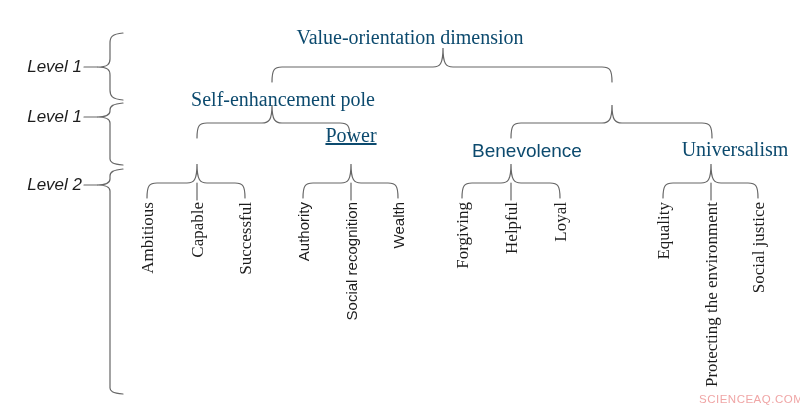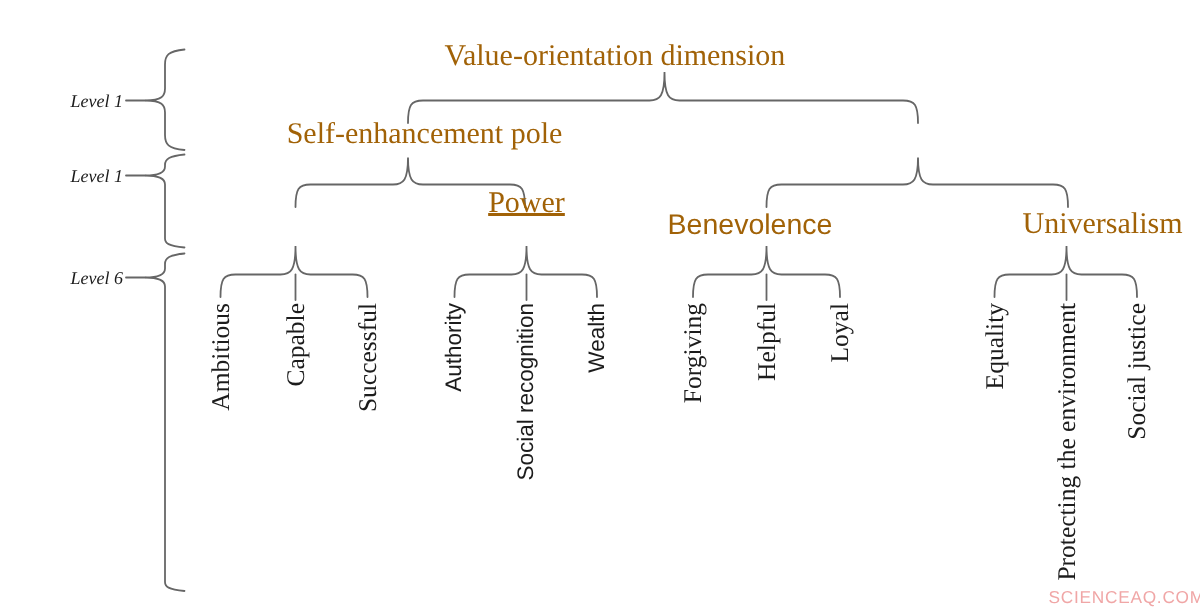--- a/index.html
+++ b/index.html
@@ -17,34 +17,34 @@
     left: 0; top: 0;
     width: 800px; height: 409px;
   }
   .node {
     position: absolute;
     transform: translateX(-50%);
     white-space: nowrap;
     font-size: 20px;
     line-height: 22px;
     font-family: "Liberation Serif", serif;
-    color: #a16207;
+    color: #0c4a6e;
   }
   .node.sans {
     font-family: "Liberation Sans", sans-serif;
     font-size: 19px;
   }
   .level {
     position: absolute;
     transform: translateX(-100%);
     white-space: nowrap;
     font-style: italic;
-    font-size: 12px;
+    font-size: 17px;
     line-height: 20px;
-    font-family: Liberation Serif, serif;
+    font-family: Liberation Sans, sans-serif;
     color: #1c1c1c;
   }
   .leaf {
     position: absolute;
     writing-mode: vertical-rl;
     transform: translateX(-50%) rotate(180deg);
     white-space: nowrap;
     font-size: 17px;
     line-height: 19px;
     font-family: "Liberation Serif", serif;
@@ -87,28 +87,28 @@
     <path d="M303,198 C303,186 305,183 313,183 L341,183 C348,183 351,180 351,164 C351,180 354,183 361,183 L388,183 C396,183 398,186 398,198"></path>
     <path d="M351,183 L351,200"></path>
     <path d="M462,198 C462,186 464,183 472,183 L501,183 C508,183 511,180 511,164 C511,180 514,183 521,183 L550,183 C558,183 560,186 560,198"></path>
     <path d="M511,183 L511,200"></path>
     <path d="M663,198 C663,186 665,183 673,183 L701,183 C708,183 711,180 711,164 C711,180 714,183 721,183 L748,183 C756,183 758,186 758,198"></path>
     <path d="M711,183 L711,200"></path>
   </svg>
 
   <div class="level" style="left:82px; top:57px;">Level 1</div>
   <div class="level" style="left:82px; top:107px;">Level 1</div>
-  <div class="level" style="left:82px; top:175px;">Level 6</div>
+  <div class="level" style="left:82px; top:175px;">Level 2</div>
 
   <div class="node" style="left:410px; top:26px;">Value-orientation dimension</div>
 
-  <div class="node" style="left:283px; top:78px;">Self-enhancement pole</div>
+  <div class="node" style="left:283px; top:88px;">Self-enhancement pole</div>
 
   <div class="node" style="left:351px; top:124px;text-decoration:underline;">Power</div>
-  <div class="node sans" style="left:500px; top:140px;text-align:right;">Benevolence</div>
+  <div class="node sans" style="left:527px; top:140px;text-align:right;">Benevolence</div>
   <div class="node" style="left:711px; top:138px;margin-left:24px;">Universalism</div>
 
   <div class="leaf" style="left:147px; top:202px;">Ambitious</div>
   <div class="leaf" style="left:197px; top:202px;">Capable</div>
   <div class="leaf" style="left:245px; top:202px;">Successful</div>
 
   <div class="leaf sans" style="left:303px; top:202px;">Authority</div>
   <div class="leaf sans" style="left:351px; top:202px;">Social recognition</div>
   <div class="leaf sans" style="left:398px; top:202px;">Wealth</div>
 

